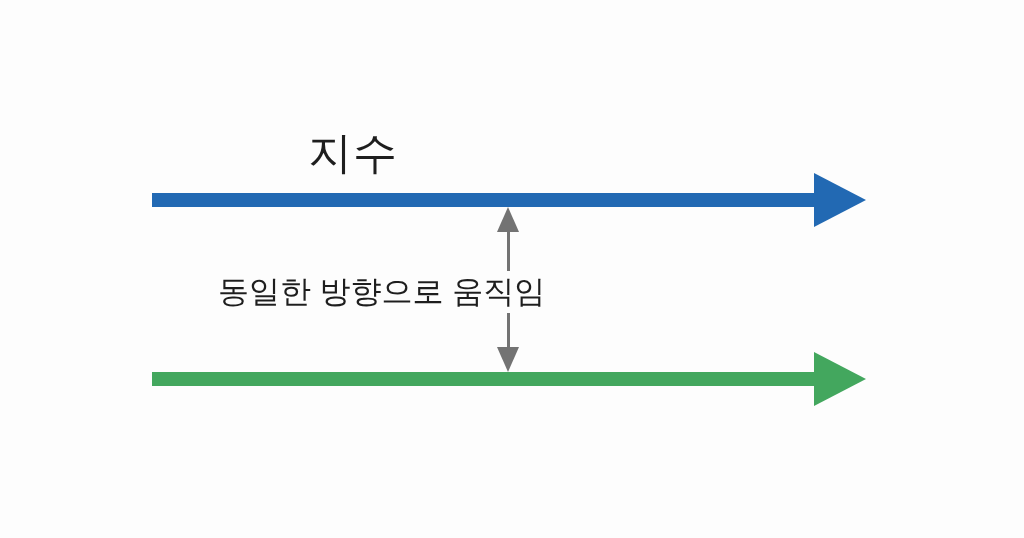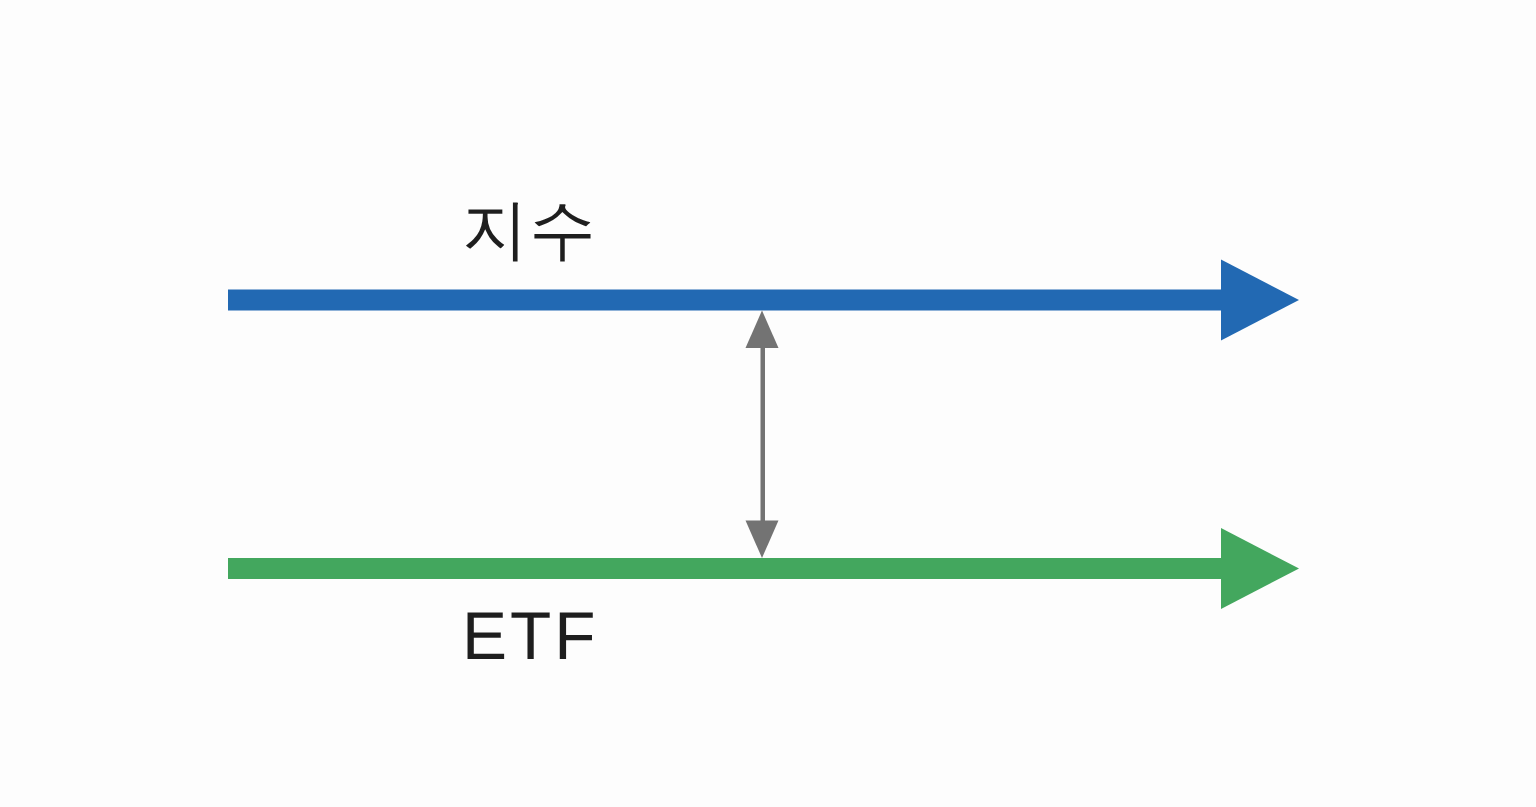--- a/index.html
+++ b/index.html
@@ -86,21 +86,23 @@
     <div class="h-shaft index-shaft"></div>
     <div class="h-head index-head"></div>
   </div>
 
   <div>
     <div class="v-head v-head-up"></div>
     <div class="v-shaft"></div>
     <div class="v-head v-head-down"></div>
   </div>
 
+  <div class="label label-middle">
+    <span class="gapbg">동일한 방향으로 움직임</span>
+  </div>
 
   <div>
     <div class="h-shaft etf-shaft"></div>
     <div class="h-head etf-head"></div>
   </div>
 
-  <div class="label label-bottom">ETF</div>
 
 </div>
 
 </body></html>

